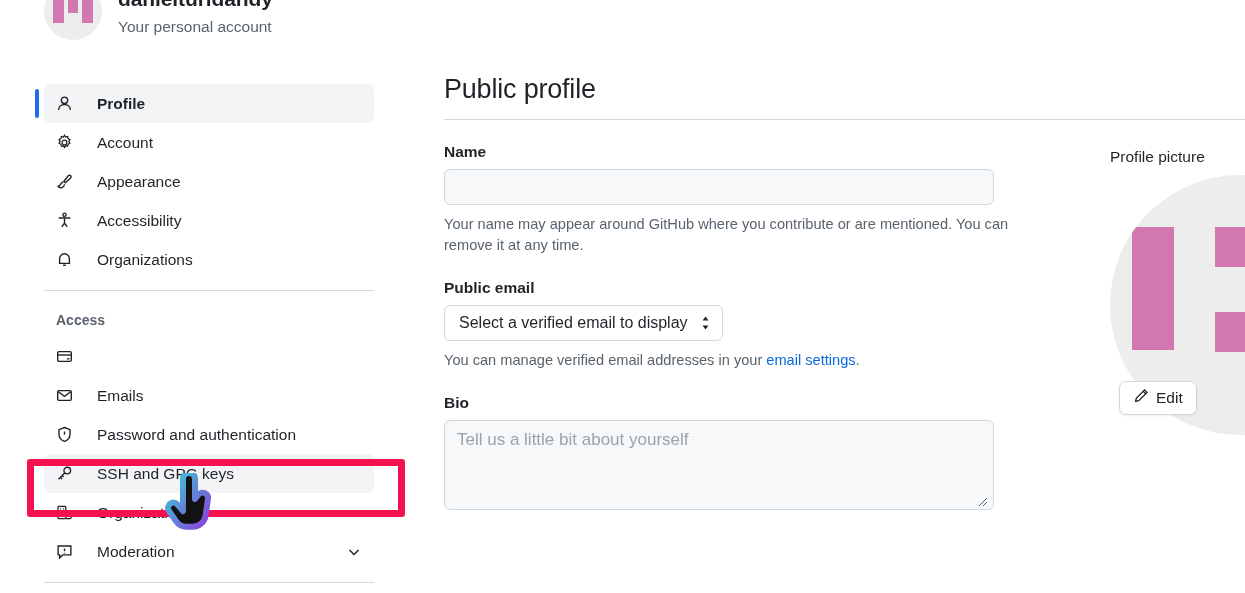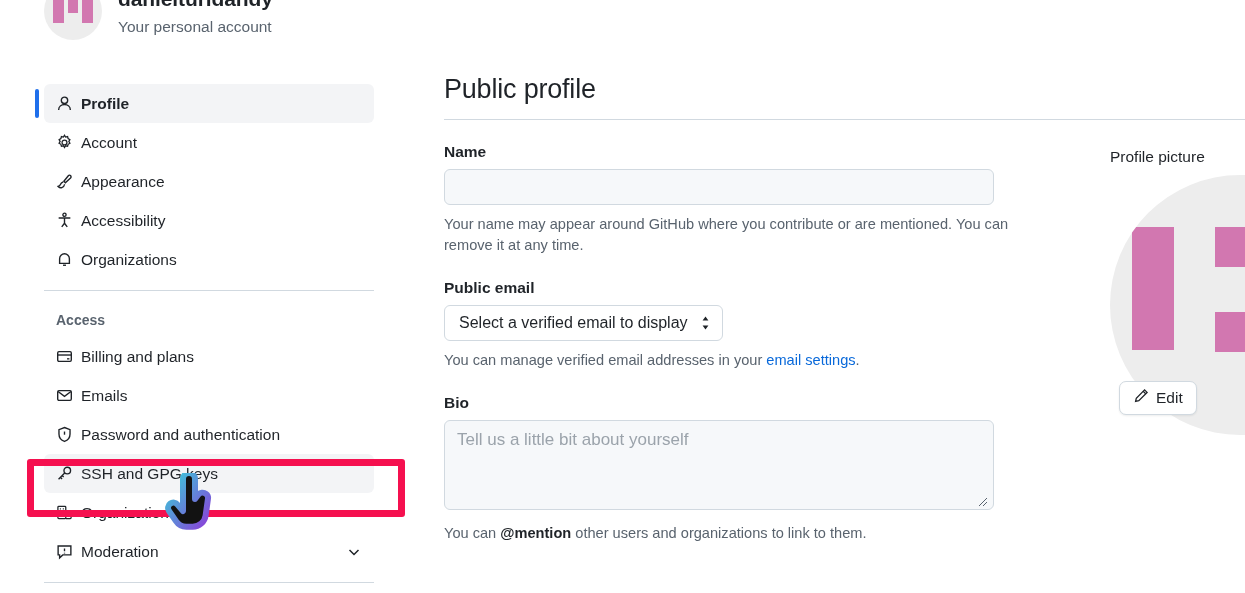--- a/index.html
+++ b/index.html
@@ -27,21 +27,21 @@
   .avatar-sm .b2 { left: 24px; top: 18px; width: 10px; height: 13px; }
   .avatar-sm .b3 { left: 38px; top: 8px;  width: 11px; height: 33px; }
   .acct-text { line-height: 1.28; }
   .acct-name { font-size: 21px; font-weight: 700; color: #1f2328; letter-spacing: -0.1px; }
   .acct-sub  { font-size: 15.5px; color: #59636e; margin-top: 4px; }
 
   
   .sidebar { position: absolute; left: 44px; top: 84px; width: 330px; }
   .nav-item {
     position: relative;
-    display: flex; align-items: center; gap: 8px;
+    display: flex; align-items: center; gap: 24px;
     height: 39px; padding: 0 12px;
     border-radius: 6px;
     font-size: 15.5px; color: #1f2328;
     cursor: pointer; white-space: nowrap;
   }
   .nav-item .ico {
     width: 17px; height: 17px; flex: none;
     display: flex; align-items: center; justify-content: center;
     color: #1f2328;
   }
@@ -213,21 +213,20 @@
     <div class="nav-section-title">Access</div>
 
     <div class="nav-item">
       <span class="ico">
         <svg viewBox="0 0 16 16" fill="none" stroke="currentColor" stroke-width="1.3">
           <rect x="1.6" y="3.4" width="12.8" height="9.2" rx="1.2"></rect>
             <path d="M1.6 6.6h12.8"></path>
             <path d="M10.4 10.2h2.2"></path>
         </svg>
       </span>
-      <span class="nav-label">Billing and plans</span>
     </div>
 
     <div class="nav-item">
       <span class="ico">
         <svg viewBox="0 0 16 16" fill="none" stroke="currentColor" stroke-width="1.3">
           <rect x="1.6" y="3.4" width="12.8" height="9.2" rx="1.2"></rect>
             <path d="M1.9 4.2L8 8.8l6.1-4.6"></path>
         </svg>
       </span>
       <span class="nav-label">Emails</span>
@@ -324,21 +323,20 @@
     <div class="field">
       <label class="field-label">Bio</label>
       <div style="position:relative; display:inline-block;">
         <textarea class="bio-area" placeholder="Tell us a little bit about yourself" style=""></textarea>
         <span class="resize-grip">
           <svg viewBox="0 0 12 12" fill="none" stroke="currentColor" stroke-width="1">
               <path d="M11 3L3 11M11 7l-4 4"></path>
             </svg>
         </span>
       </div>
-      <div class="help"><span>You can </span><b>@mention</b><span> other users and organizations to link to them.</span></div>
     </div>
   </div>
 
   <div class="pp-wrap">
     <div class="pp-title">Profile picture</div>
     <div class="avatar-lg">
       <span class="blk g1"></span>
         <span class="blk g2"></span>
         <span class="blk g3"></span>
     </div>

